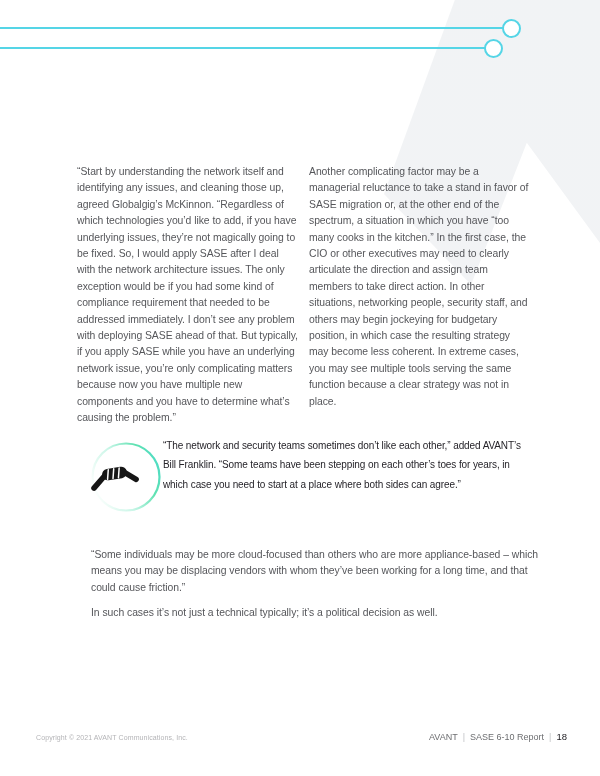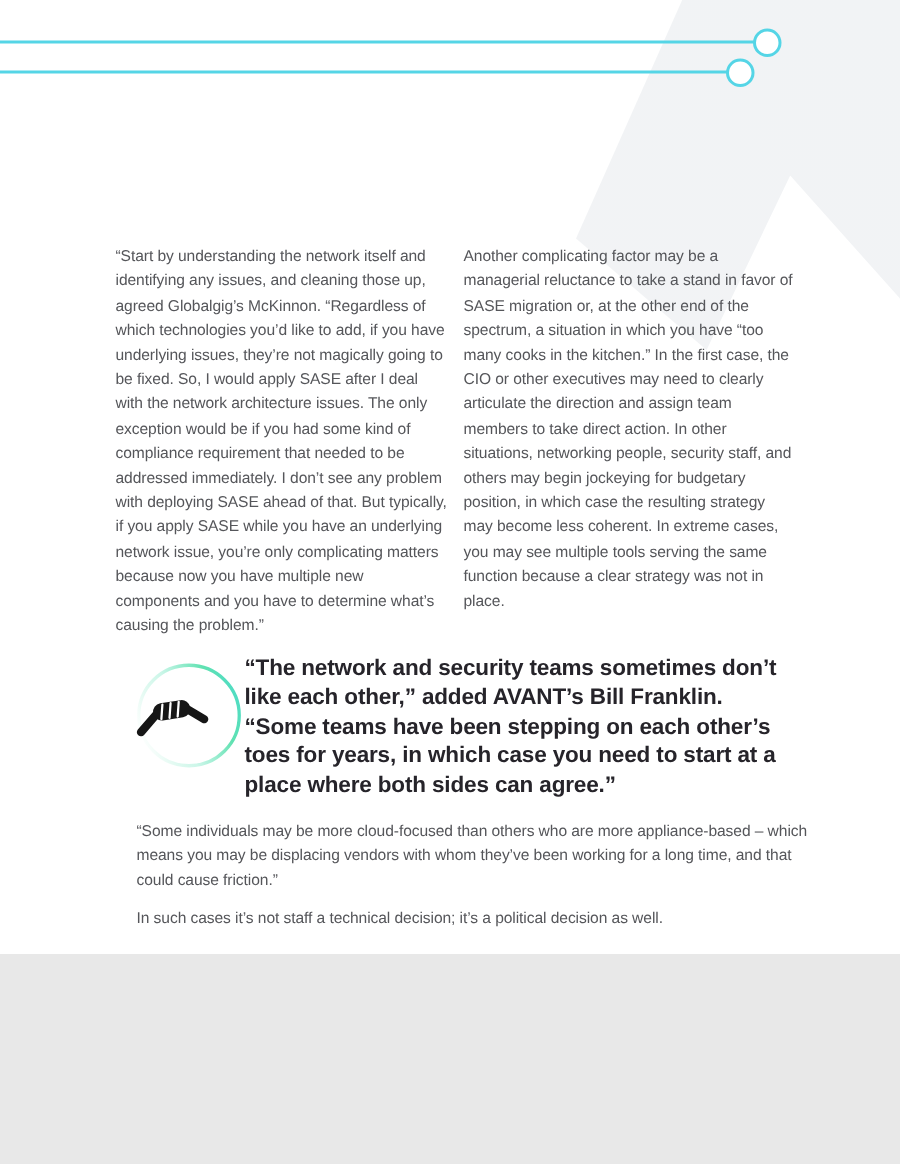--- a/index.html
+++ b/index.html
@@ -1,18 +1,18 @@
 <!DOCTYPE html>
 <html><head>
 <meta charset="utf-8">
 <style>
   html,body{margin:0;padding:0;background:#e8e8e8;}
   .page{
     position:relative;
-    width:600px;height:636px;
+    width:600px;height:776px;
     background:#ffffff;
     overflow:hidden;
     font-family:"Liberation Sans", sans-serif;
     margin:0 auto;
   }
   
   .decor-band{
     position:absolute;inset:0;
     clip-path:polygon(75.8% 0%,100% 0%,100% 54%,64% 25%);
     background:linear-gradient(215deg,#f1f3f5 0%,#f2f3f5 45%,rgba(242,243,245,0) 90%);
@@ -42,21 +42,21 @@
   .col{width:221px;}
   .body-p{
     margin:0 0 9px 0;
     font-size:10.4px;line-height:16.4px;
     color:#55565a;letter-spacing:-0.05px;
   }
   
   .callout-icon{position:absolute;left:85px;top:438px;width:80px;height:80px;}
   .callout-quote{
     position:absolute;left:163px;top:436px;width:368px;
-    font-size:15px;line-height:19.4px;font-weight:700;
+    font-size:10px;line-height:19.4px;font-weight:400;
     color:#26242a;letter-spacing:-0.1px;
   }
   
   .below{position:absolute;left:77px;top:547px;width:448px;margin-left:14px;}
   
   .footer{
     position:absolute;left:36px;right:33px;top:731px;
     display:flex;justify-content:space-between;align-items:baseline;
   }
   .footer-copyright{font-size:7px;color:#b4b4b7;letter-spacing:0.1px;}
@@ -104,21 +104,21 @@
           <path d="M46 21 L34 11" stroke="#161616" stroke-width="5.5" stroke-linecap="round" fill="none"></path>
           <rect x="13" y="6" width="25" height="11.5" rx="5.7" fill="#161616"></rect>
           <path d="M20 7 l-2.2 9.5 M25.5 7 l-2.2 9.5 M31 7 l-2.2 9.5" stroke="#ffffff" stroke-width="1.5" fill="none" stroke-linecap="round"></path>
         </g>
       </svg>
     </div>
     <div class="callout-quote">“The network and security teams sometimes don’t like each other,” added AVANT’s Bill Franklin. “Some teams have been stepping on each other’s toes for years, in which case you need to start at a place where both sides can agree.”</div>
 
     <div class="below">
       <p class="body-p">“Some individuals may be more cloud-focused than others who are more appliance-based – which means you may be displacing vendors with whom they’ve been working for a long time, and that could cause friction.”</p>
-      <p class="body-p">In such cases it’s not staff a technical decision; it’s a political decision as well.</p>
+      <p class="body-p">In such cases it’s not just a technical typically; it’s a political decision as well.</p>
     </div>
 
     <div class="footer">
       <span class="footer-copyright">Copyright © 2021 AVANT Communications, Inc.</span>
       <span class="footer-right">
         <span>AVANT</span><span class="footer-sep">|</span><span>SASE 6-10 Report</span><span class="footer-sep">|</span><span class="footer-page">18</span>
       </span>
     </div>
   </div>
 

